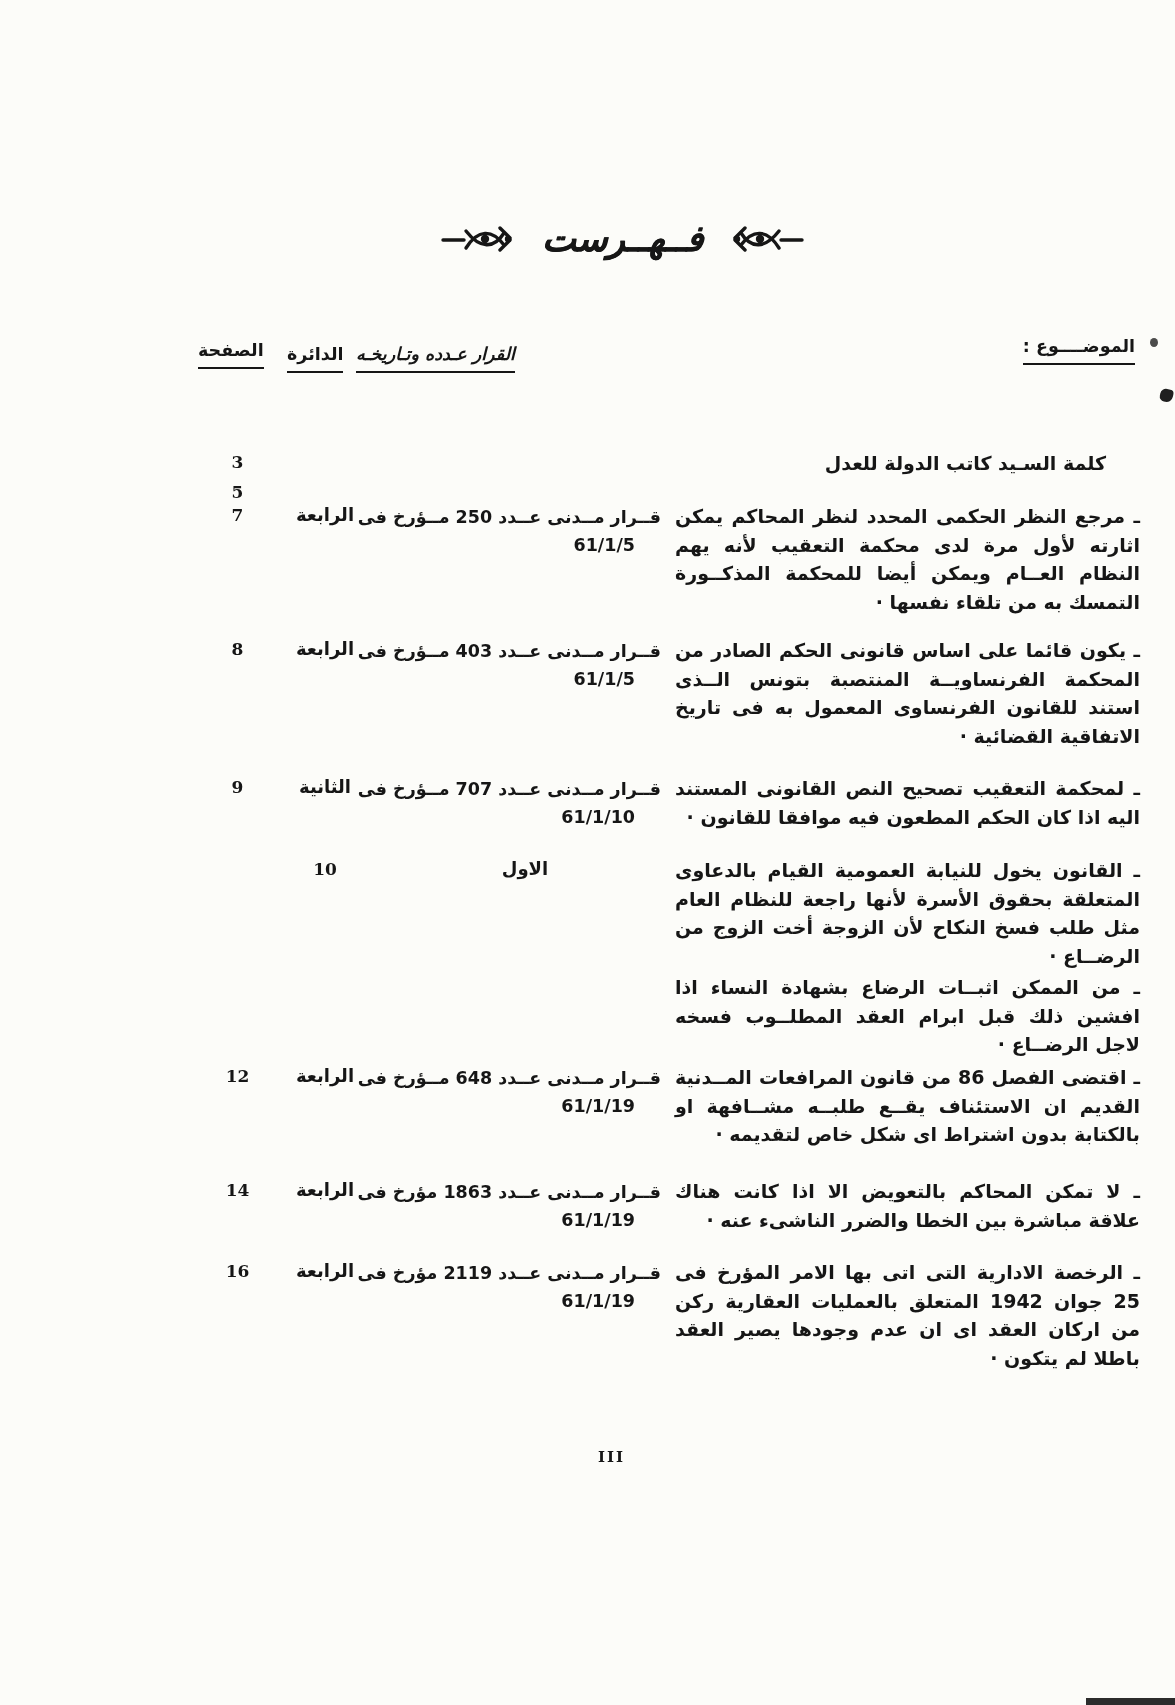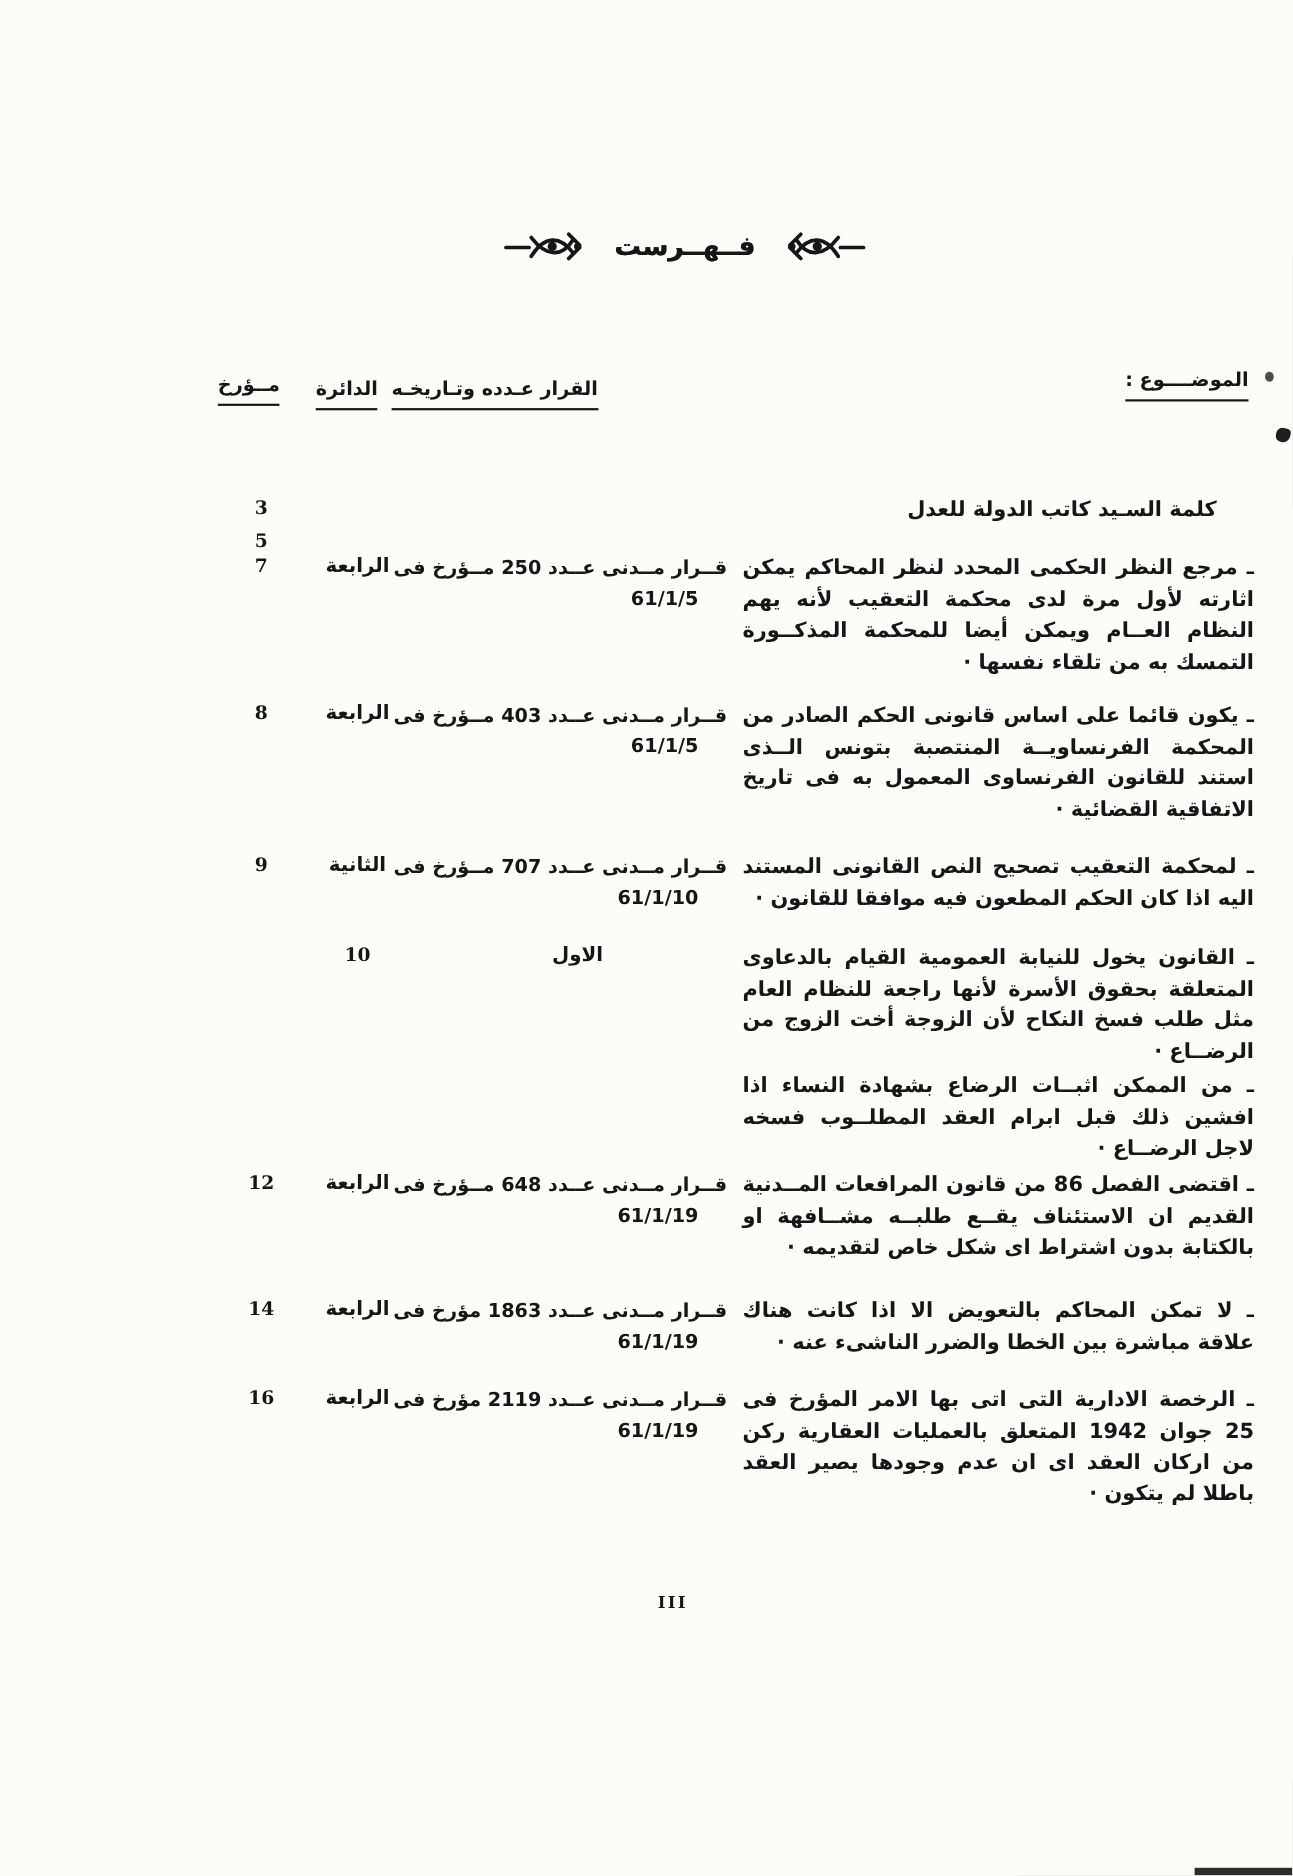--- a/index.html
+++ b/index.html
@@ -18,41 +18,42 @@
 
   
   .title-row {
     position: absolute;
     top: 206px; left: 70px; right: 0;
     text-align: center;
     white-space: nowrap;
   }
   .title-text {
     display: inline-block;
-    font-size: 24px;
+    font-size: 36px;
     letter-spacing: 1px;
     vertical-align: middle;
     text-shadow: 0.5px 0 0 currentColor;
-    margin: 0 10px;
+    margin: 12px 10px;
+    font-style: italic;
   }
   .ornament { display: inline-block; vertical-align: middle; }
   .ornament svg { display: block; }
   .flip { transform: scaleX(-1); }
 
   
   .header-row { position: absolute; top: 330px; left: 0; right: 0; height: 60px; }
   .col-head {
     position: absolute;
     font-size: 17.5px;
     padding-bottom: 7px;
     border-bottom: 2.5px solid #161616;
     white-space: nowrap;
   }
   .head-subject  { top: 6px; right: 40px; margin-left: 48px; }
-  .head-decision { top: 14px; left: 356px; }
+  .head-decision { top: 14px; left: 356px; font-style: italic; }
   .head-chamber  { top: 14px; left: 287px; }
   .head-page     { top: 10px; left: 198px; }
 
   
   .row {
     position: absolute;
     right: 35px; left: 200px;        
     display: grid;
     grid-template-columns: 465px 300px 100px 75px; 
     align-items: start;
@@ -130,21 +131,21 @@
         <circle cx="45" cy="18" r="4.2" fill="#161616"></circle>
         <circle cx="68" cy="18" r="3.2" fill="#161616"></circle>
       </svg>
     </span>
   </div>
 
   <div class="header-row">
     <span class="col-head head-subject">الموضــــوع :</span>
     <span class="col-head head-decision">القرار عـدده وتـاريخـه</span>
     <span class="col-head head-chamber">الدائرة</span>
-    <span class="col-head head-page">مــؤرخ</span>
+    <span class="col-head head-page">الصفحة</span>
   </div>
 
   <div class="row front f1" style="top:420px">
     <div class="cell pagecol" style="grid-column:4"></div>
   </div>
   <div class="row front f2" style="top:449px">
     <div class="cell subject">كلمة السـيد كاتب الدولة للعدل</div>
     <div class="cell pagecol" style="grid-column:4">3</div>
   </div>
   <div class="row front f3" style="top:479px">

